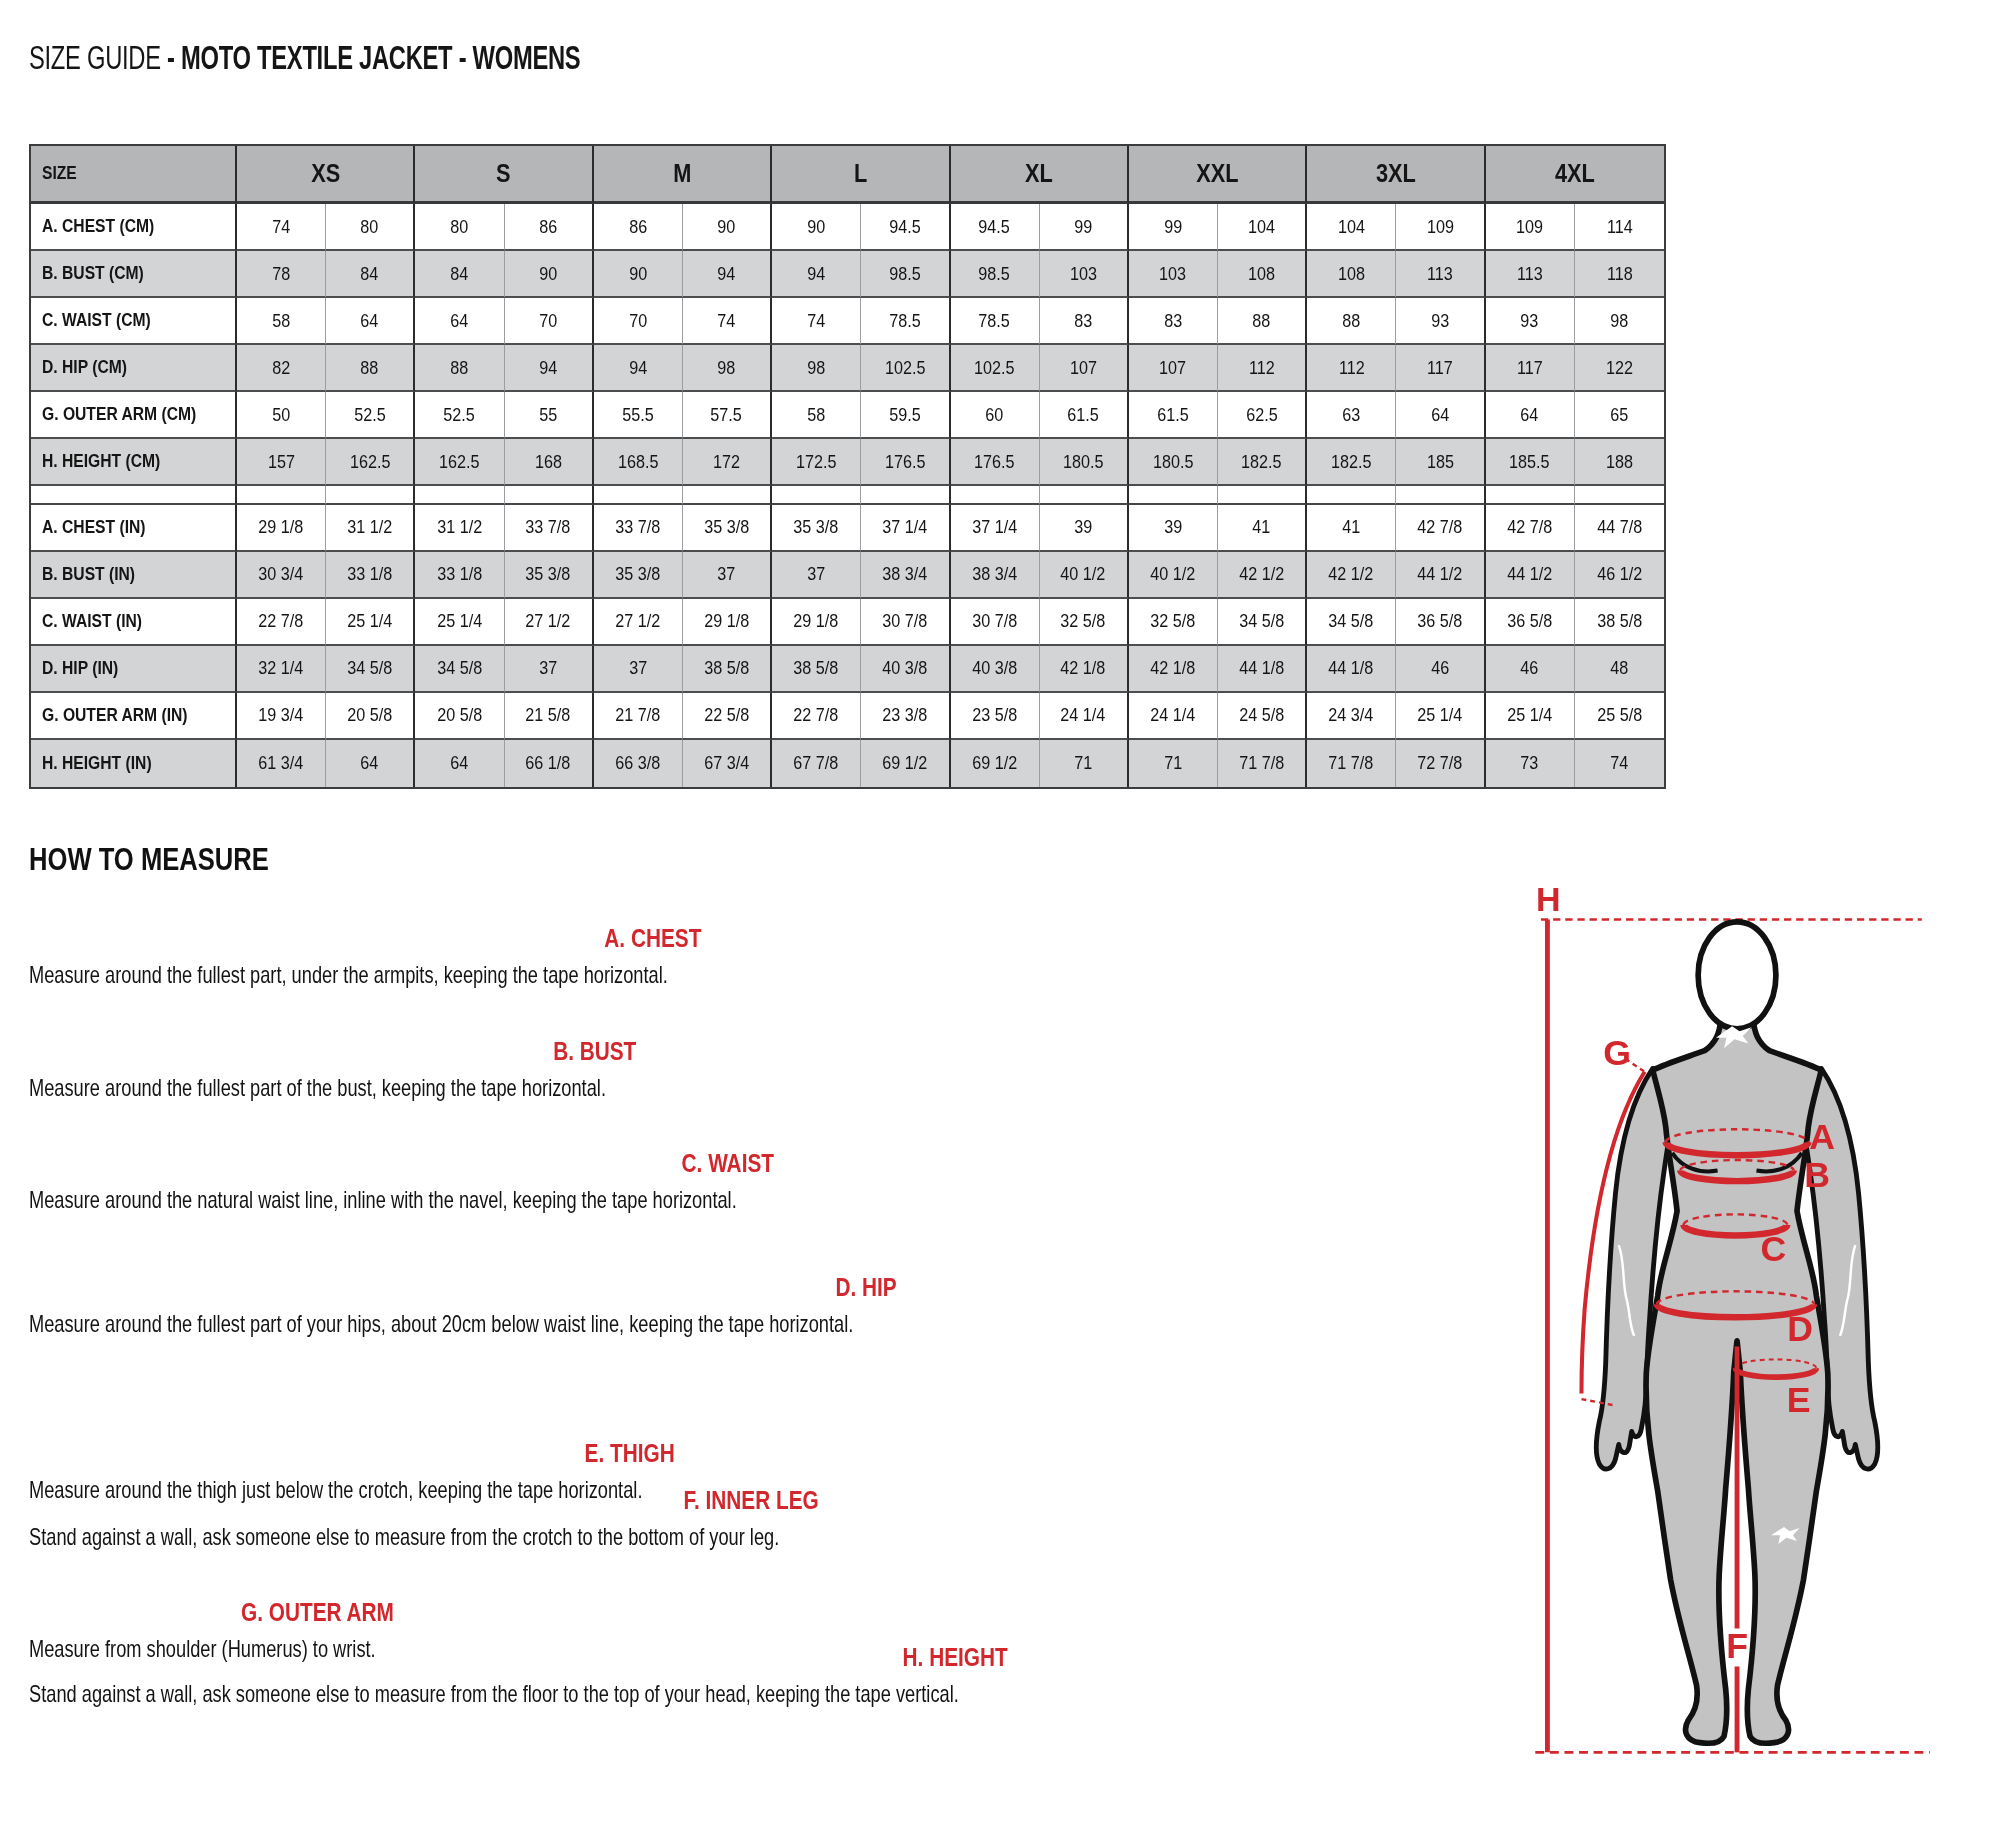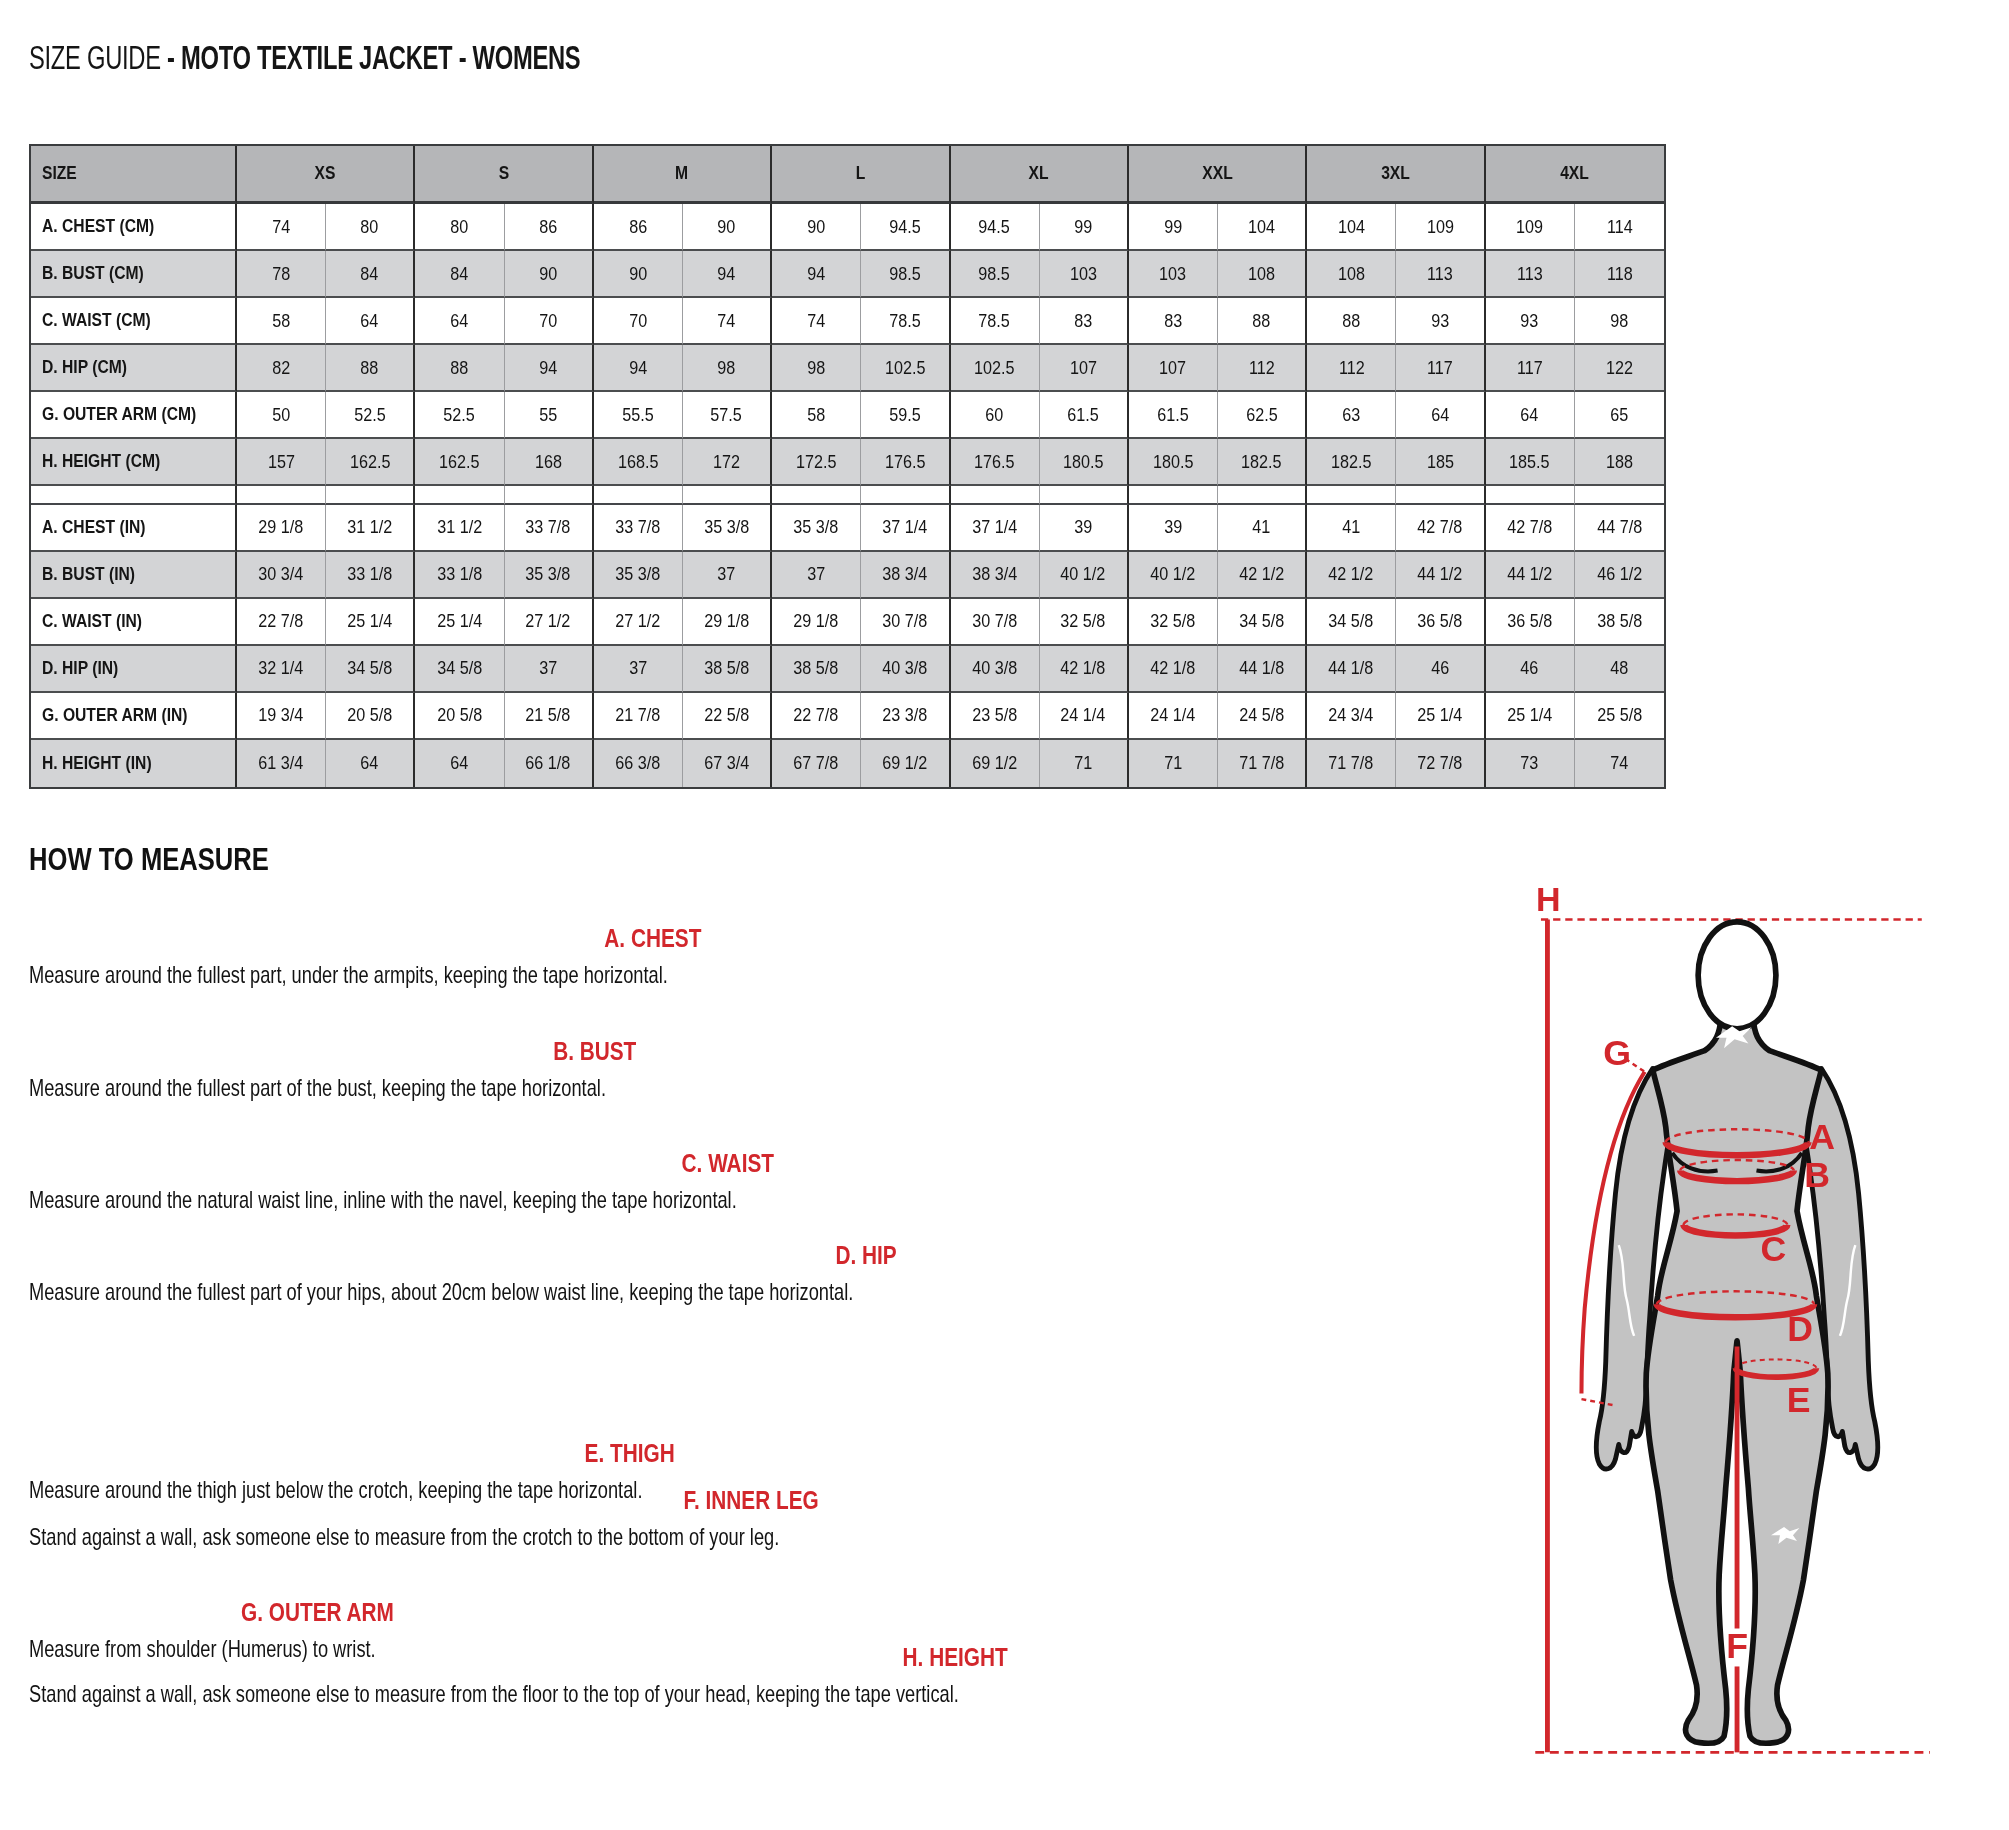--- a/index.html
+++ b/index.html
@@ -22,21 +22,21 @@
     display:grid;grid-template-columns:206px repeat(16,1fr);
     grid-template-rows:58px repeat(6,47px) 18.6px repeat(6,47px);
     border:2.4px solid #3a3c3e;background:#fff;box-sizing:border-box;
   }
   .cell{
     display:flex;align-items:center;justify-content:center;box-sizing:border-box;
     font-size:18.6px;border-right:1.6px solid #9c9da0;border-bottom:2.4px solid #4b4d4f;
     background:#fff;overflow:hidden;white-space:nowrap;
   }
   .sx{display:inline-block;transform:scaleX(.87);transform-origin:50% 50%;}
-  .hd{background:#b5b6b8;font-weight:700;font-size:18px;border-bottom:3.2px solid #37393b;}
+  .hd{background:#b5b6b8;font-weight:700;font-size:25px;border-bottom:3.2px solid #37393b;}
   .span2{grid-column:span 2;}
   .g{border-right:2.4px solid #2b2b2b;}
   .lblcol{border-right:2.4px solid #2b2b2b;}
   .lbl{
     justify-content:flex-start;padding-left:10.5px;font-weight:700;font-size:18px;
     border-right:2.4px solid #2b2b2b;
   }
   .lbl .sx{transform-origin:0 50%;}
   .alt{background:#d3d4d6;}
   .sp{border-bottom:2.4px solid #44464a;background:#fff;}
@@ -736,21 +736,21 @@
   <p>Measure around the fullest part, under the armpits, keeping the tape horizontal.</p>
 </div>
 <div class="sec" style="top:1038px">
   <h3>B. BUST</h3>
   <p>Measure around the fullest part of the bust, keeping the tape horizontal.</p>
 </div>
 <div class="sec" style="top:1150px">
   <h3>C. WAIST</h3>
   <p>Measure around the natural waist line, inline with the navel, keeping the tape horizontal.</p>
 </div>
-<div class="sec" style="top:1242px">
+<div class="sec" style="top:1274px">
   <h3>D. HIP</h3>
   <p>Measure around the fullest part of your hips, about 20cm below waist line, keeping the tape horizontal.</p>
 </div>
 <div class="sec" style="top:1440px">
   <h3>E. THIGH</h3>
   <p>Measure around the thigh just below the crotch, keeping the tape horizontal.</p>
 </div>
 <div class="sec" style="top:1487px">
   <h3>F. INNER LEG</h3>
   <p>Stand against a wall, ask someone else to measure from the crotch to the bottom of your leg.</p>

